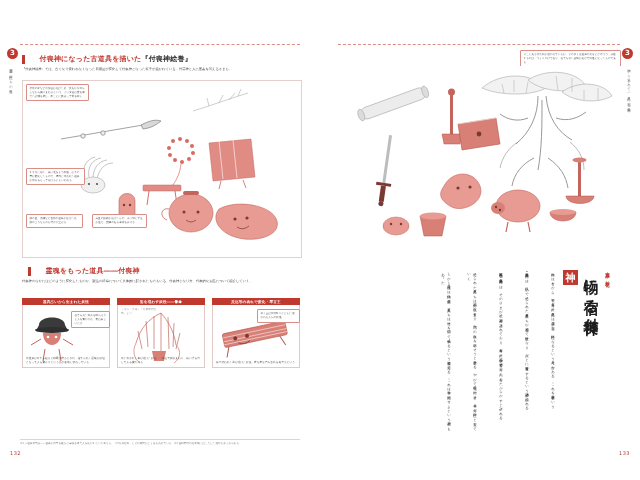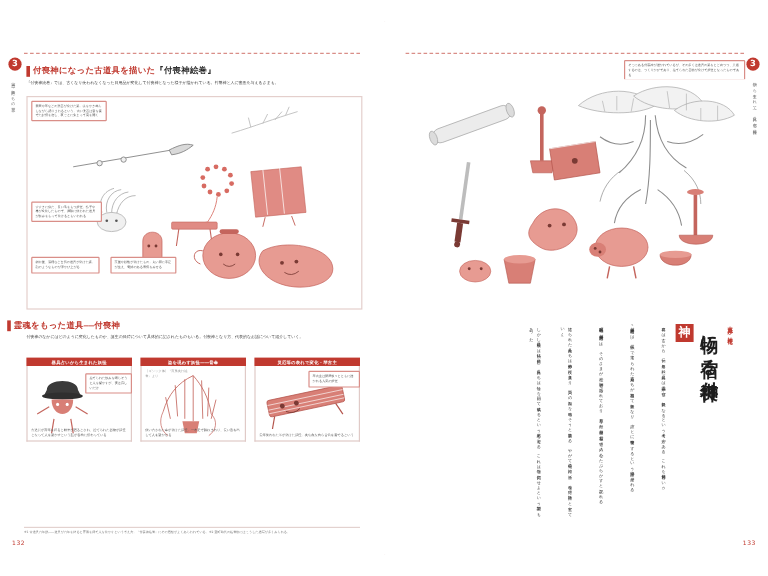--- a/index.html
+++ b/index.html
@@ -42,21 +42,21 @@
 
   
   .topdash{
     position:absolute;top:26px;height:0;border-top:1px dashed #d98e88;
   }
   .topdash-l{left:20px;width:280px;}
   .topdash-r{left:340px;width:280px;}
 
   
   .sec-head{
-    position:absolute;display:flex;align-items:flex-end;gap:3px;
+    position:absolute;display:flex;align-items:flex-end;gap:15px;
   }
   .sec-bar{
     width:2.5px;height:9px;background:#c0392f;margin-top:1px;flex:none;
   }
   .sec-title{
     font-size:7px;font-weight:bold;color:#c0392f;letter-spacing:.2px;
     white-space:nowrap;
   }
   .sec-title .blk{color:#2b2b2b;}
 
@@ -237,21 +237,21 @@
         <circle cx="66" cy="103" r="1.1" fill="#555"></circle>
         <circle cx="74" cy="103" r="1.1" fill="#555"></circle>
       </svg>
     </div>
 
     <div class="callout" style="left:26px;top:66px;width:56px;">琵琶や琴などの楽器が化けた姿。弦をかき鳴らしながら踊りまわるという。古い楽器は音を奏でた記憶を宿し、夜ごとに集まって宴を開く</div>
     <div class="callout" style="left:26px;top:150px;width:52px;">すすきに似た、長い毛をもつ妖怪。払子や箒が変化したもので、掃除に使われた道具が恨みをもって化けるともいわれる</div>
     <div class="callout" style="left:26px;top:196px;width:50px;">鍋や釜、湯桶など台所の道具が化けた姿。顔のようなものが浮かび上がる</div>
     <div class="callout" style="left:92px;top:196px;width:48px;">茶釜や鉄瓶が化けたもの。丸い胴に手足が生え、愛嬌のある表情をみせる</div>
 
-    <div class="sec-head" style="left:6px;top:248px;font-family:Liberation Mono, monospace;">
+    <div class="sec-head" style="left:28px;top:248px;">
       <div class="sec-bar"></div>
       <div class="sec-title">霊魂をもった道具――付喪神</div>
     </div>
     <div class="lead" style="left:22px;top:261px;width:278px;">付喪神のなかにはどのように変化したものか、誕生の経緯について具体的に記されたものもいる。付喪神となり方、代表的なお話について紹介していく。</div>
 
     <div class="subcard" style="left:22px;top:280px;width:88px;">
       <div class="subcard-head">器具占いから生まれた妖怪</div>
       <div class="subcard-body">
         <svg width="86" height="62" viewBox="0 0 86 62">
           <g>

